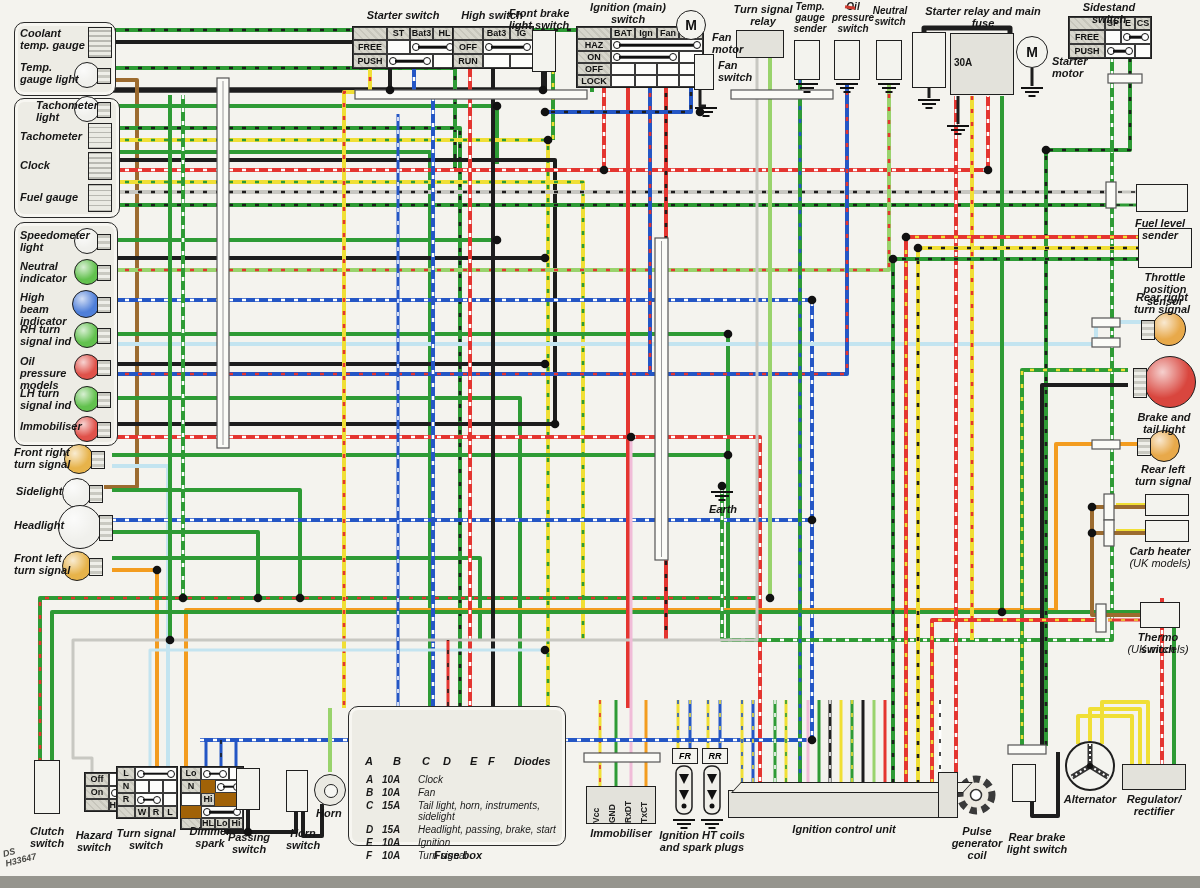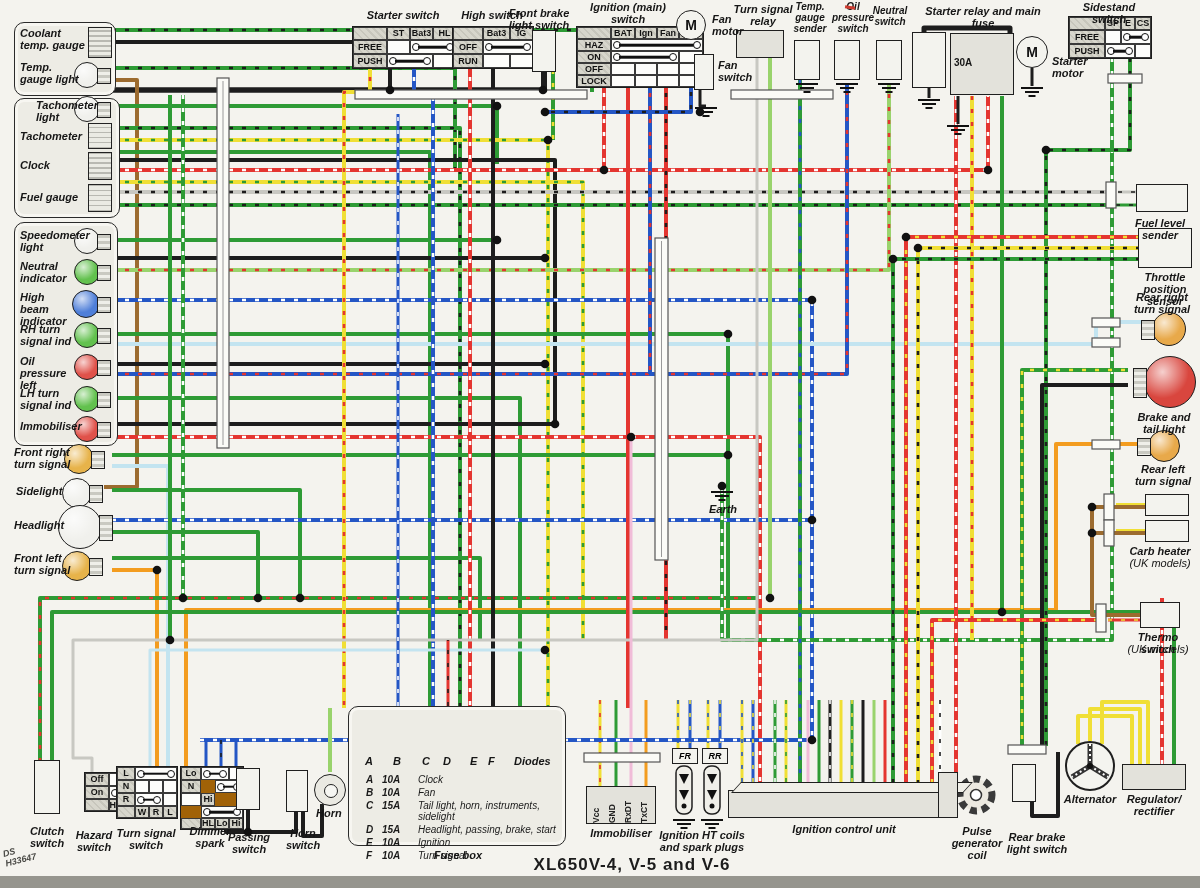--- a/index.html
+++ b/index.html
@@ -401,21 +401,21 @@
   <div class="lbl" style="left:20px;top:28px;width:66px">Coolant temp. gauge</div>
   <div class="lbl" style="left:20px;top:62px;width:60px">Temp. gauge light</div>
   <div class="lbl" style="left:36px;top:100px;width:62px">Tachometer light</div>
   <div class="lbl" style="left:20px;top:131px;width:70px">Tachometer</div>
   <div class="lbl" style="left:20px;top:160px;width:60px">Clock</div>
   <div class="lbl" style="left:20px;top:192px;width:60px">Fuel gauge</div>
   <div class="lbl" style="left:20px;top:230px;width:60px">Speedometer light</div>
   <div class="lbl" style="left:20px;top:261px;width:56px">Neutral indicator</div>
   <div class="lbl" style="left:20px;top:292px;width:56px">High beam indicator</div>
   <div class="lbl" style="left:20px;top:324px;width:56px">RH turn signal ind</div>
-  <div class="lbl" style="left:20px;top:356px;width:56px">Oil pressure left</div>
+  <div class="lbl" style="left:20px;top:356px;width:56px">Oil pressure models</div>
   <div class="lbl" style="left:20px;top:388px;width:56px">LH turn signal ind</div>
   <div class="lbl" style="left:20px;top:421px;width:64px">Immobiliser</div>
   <div class="lbl" style="left:14px;top:447px;width:62px">Front right turn signal</div>
   <div class="lbl" style="left:16px;top:486px;width:56px">Sidelight</div>
   <div class="lbl" style="left:14px;top:520px;width:56px">Headlight</div>
   <div class="lbl" style="left:14px;top:553px;width:62px">Front left turn signal</div>
 
   <div class="comp gic" style="left:88px;top:27px;width:24px;height:31px"></div>
   <div class="comp gic" style="left:88px;top:123px;width:24px;height:26px"></div>
   <div class="comp gic" style="left:88px;top:152px;width:24px;height:28px"></div>
@@ -492,21 +492,21 @@
       <div></div>
       <div></div>
     <div class="h">LOCK</div>
     <div></div>
       <div></div>
       <div></div>
       <div></div>
   </div>
 
   <div class="comp mot" style="left:676px;top:10px;width:30px;height:30px">M</div>
-  <div class="lbl" style="left:712px;top:14px;width:38px">Fan motor</div>
+  <div class="lbl" style="left:712px;top:32px;width:38px">Fan motor</div>
   <div class="comp sbox" style="left:694px;top:54px;width:20px;height:36px"></div>
   <div class="lbl" style="left:718px;top:60px;width:40px">Fan switch</div>
 
   <div class="lbl c" style="left:732px;top:4px;width:62px">Turn signal relay</div>
   <div class="comp gbox" style="left:736px;top:30px;width:48px;height:28px"></div>
 
   <div class="lbl c s" style="left:786px;top:2px;width:48px">Temp. gauge sender</div>
   <div class="comp sbox" style="left:794px;top:40px;width:26px;height:40px"></div>
   <div class="lbl c s" style="left:826px;top:2px;width:54px">Oil pressure switch</div>
   <div class="comp sbox" style="left:834px;top:40px;width:26px;height:40px"></div>
@@ -675,20 +675,19 @@
   <div class="comp gbox" style="left:938px;top:772px;width:20px;height:46px"></div>
   <div class="lbl c" style="left:944px;top:826px;width:66px">Pulse generator coil</div>
 
   <div class="comp sbox" style="left:1012px;top:764px;width:24px;height:38px"></div>
   <div class="lbl c" style="left:1000px;top:832px;width:74px">Rear brake light switch</div>
 
   <div class="lbl c" style="left:1058px;top:794px;width:64px">Alternator</div>
   <div class="comp gbox" style="left:1122px;top:764px;width:64px;height:26px"></div>
   <div class="lbl c" style="left:1120px;top:794px;width:68px">Regulator/ rectifier</div>
 
-  <div class="title" style="left:432px;top:855px;width:400px">XL650V-4, V-5 and V-6</div>
   <div class="stamp" style="left:4px;top:846px">
     <div>DS</div>
     <div>H33647</div>
   </div>
   <div class="strip" style="left:0;top:876px;width:1200px;height:12px"></div>
   <div class="tick" style="left:845px;top:6px;width:10px;height:3px"></div>
 </div>
 
 </body></html>

